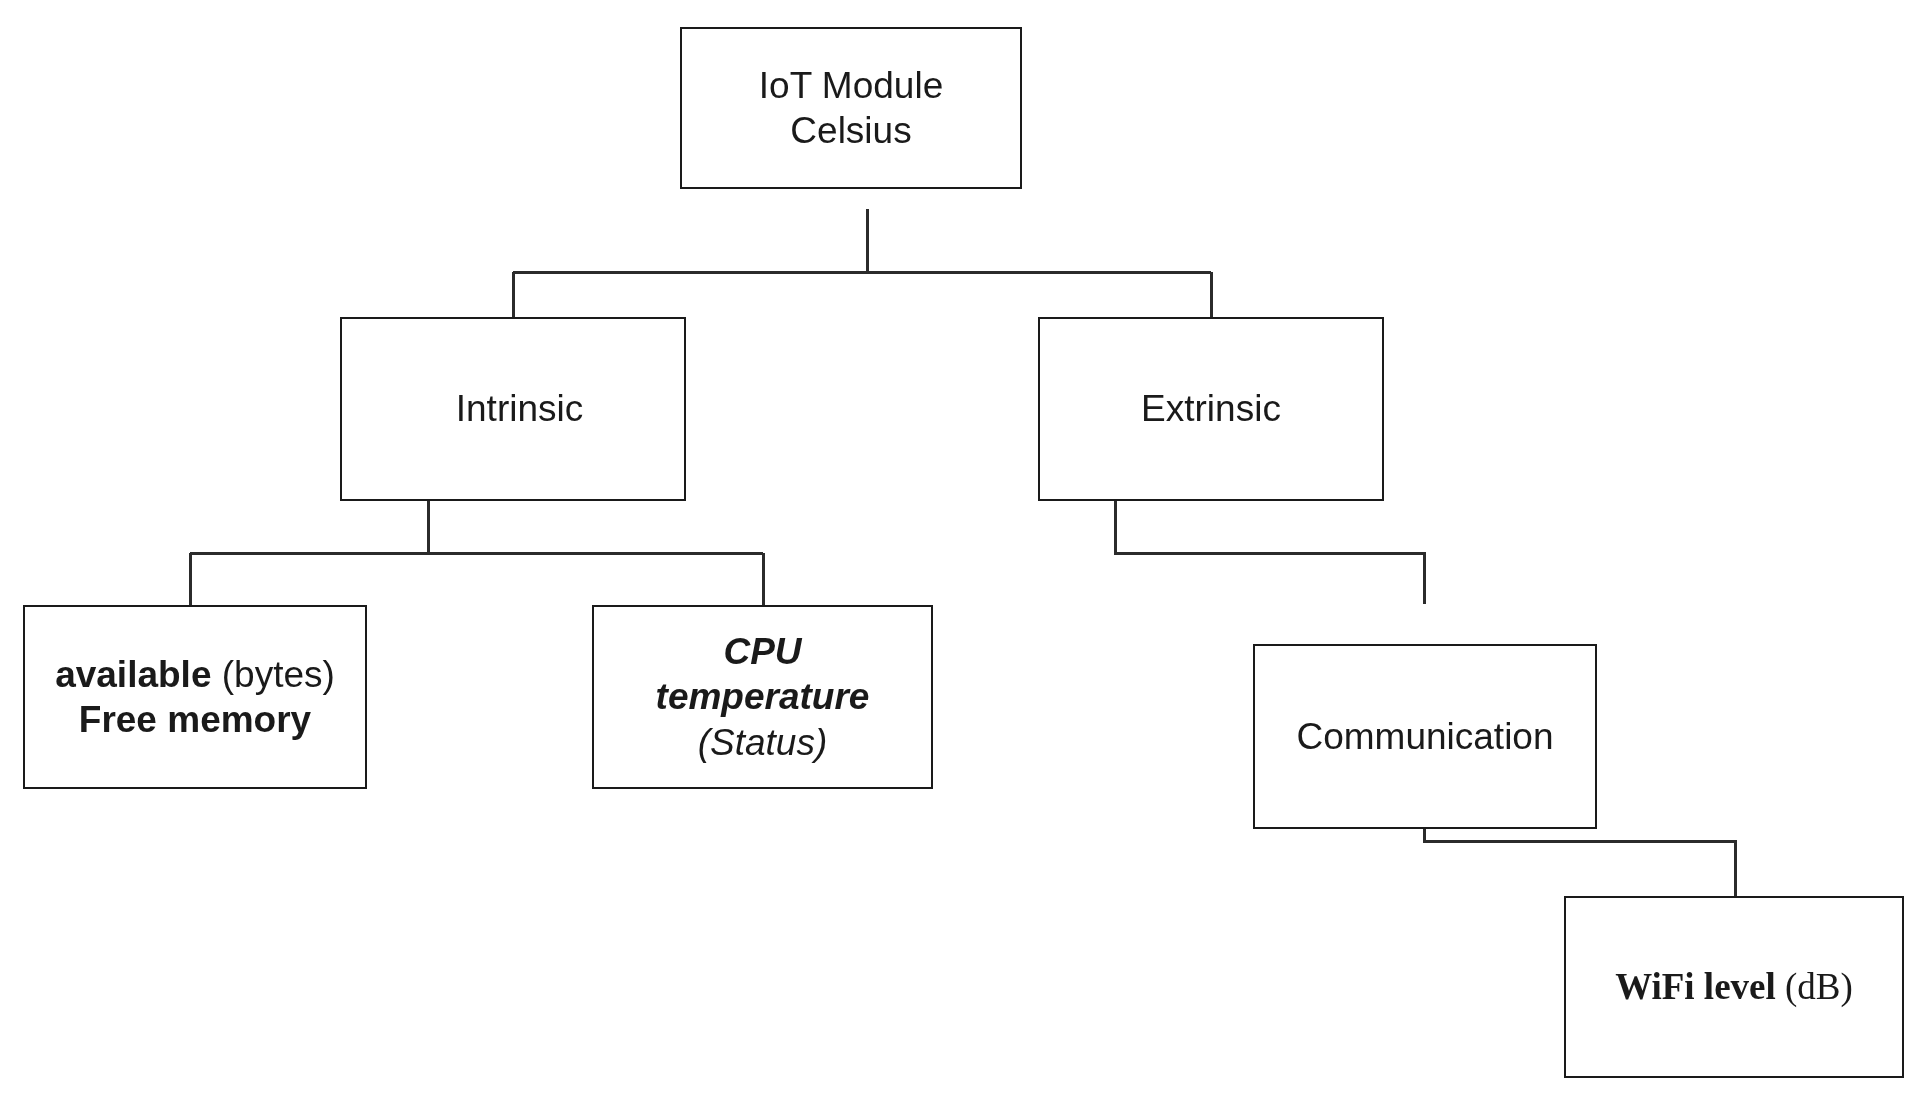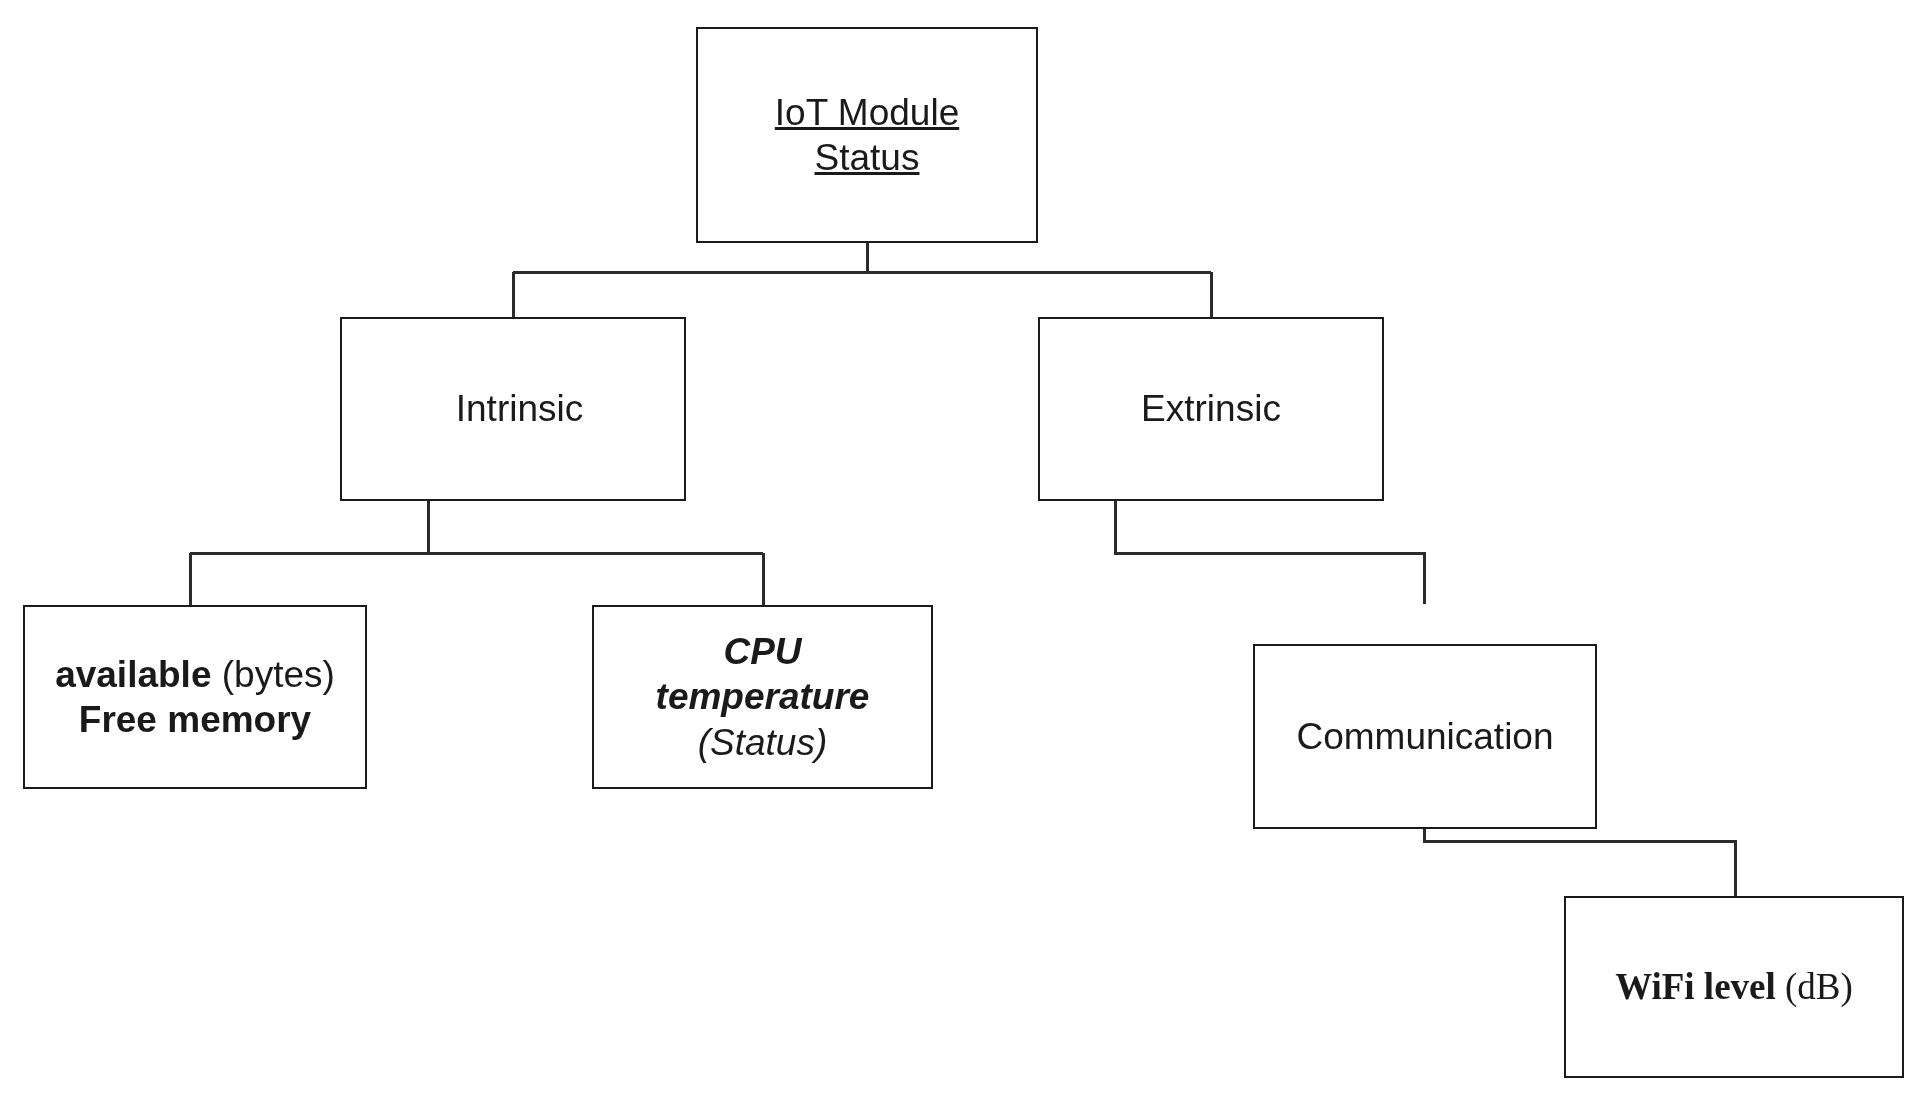--- a/index.html
+++ b/index.html
@@ -44,21 +44,21 @@
     display: block;
     white-space: nowrap;
   }
   .node .bold {
     font-weight: bold;
   }
   .node .regular {
     font-weight: normal;
   }
   
-  #node-root        { left: 696px;  top: 27px;  width: 342px; height: 216px; text-decoration: underline; }
+  #node-root        { left: 680px;  top: 27px;  width: 342px; height: 162px; }
   #node-intrinsic   { left: 340px;  top: 317px; width: 346px; height: 184px; padding-left: 23px; }
   #node-extrinsic   { left: 1038px; top: 317px; width: 346px; height: 184px; justify-content: center; }
   #node-freemem     { left: 23px;   top: 605px; width: 344px; height: 184px; }
   #node-cputemp     { left: 592px;  top: 605px; width: 341px; height: 184px; font-style: italic; }
   #node-comm        { left: 1253px; top: 604px; width: 344px; height: 185px; margin-top: 40px; }
   #node-wifi        { left: 1564px; top: 896px; width: 340px; height: 182px; font-family: Liberation Serif, serif; }
 </style>
 </head>
 <body>
 
@@ -82,21 +82,21 @@
 
       <path d="M 1115 501 L 1115 553 L 1424 553 L 1424 604"></path>
 
       <path d="M 1424 789 L 1424 841 L 1735 841 L 1735 896"></path>
     </g>
   </svg>
 
   <div class="node" id="node-root">
     <div>
       <span class="label-line regular">IoT Module</span>
-      <span class="label-line regular">Status</span>
+      <span class="label-line regular">Celsius</span>
     </div>
   </div>
 
   <div class="node" id="node-intrinsic">
     <div>
       <span class="label-line regular">Intrinsic</span>
     </div>
   </div>
 
   <div class="node" id="node-extrinsic">

